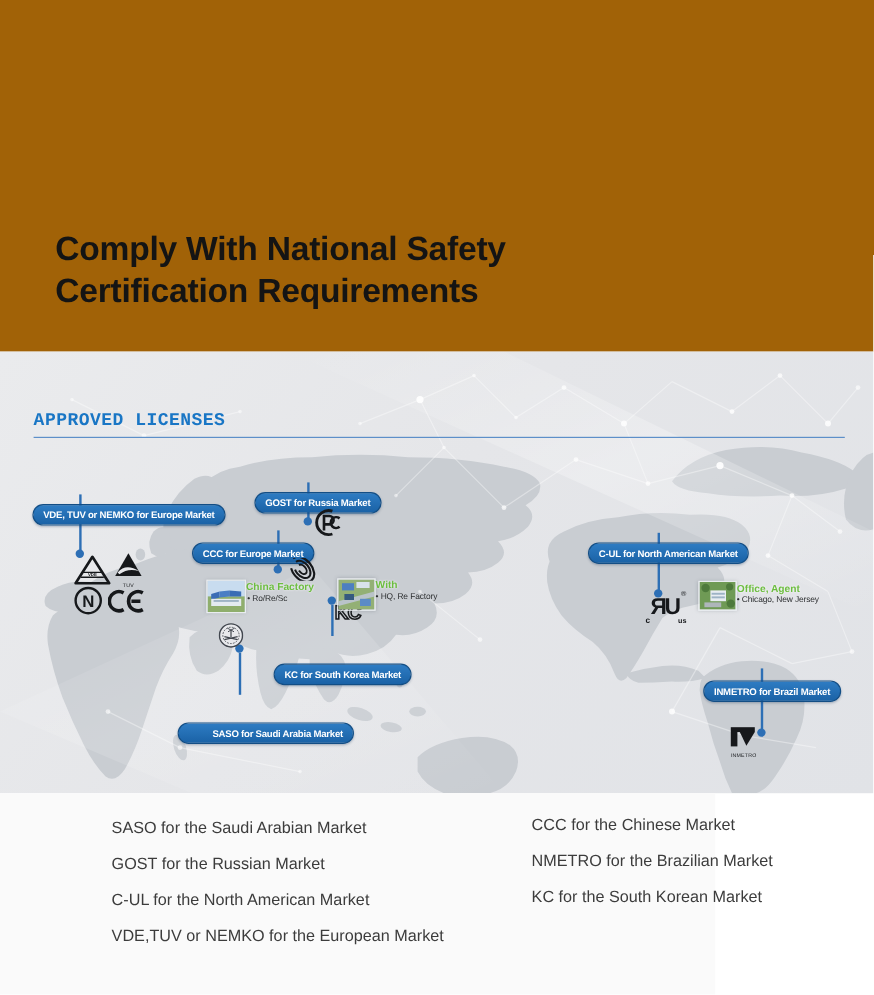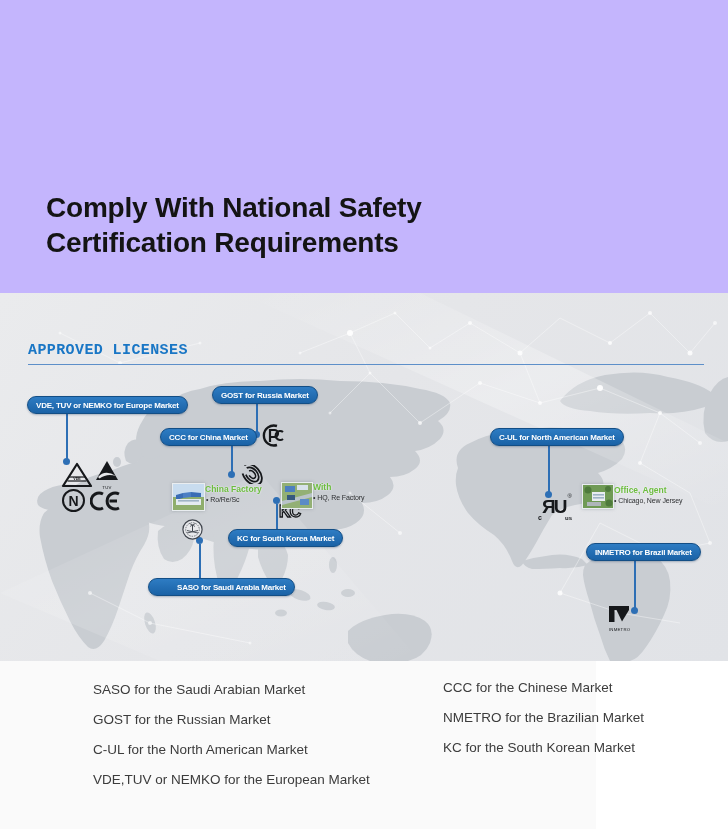--- a/index.html
+++ b/index.html
@@ -2,21 +2,21 @@
 <html><head>
 <meta charset="utf-8">
 <style>
   html,body{margin:0;padding:0;background:#ffffff;}
   .stage{
     position:relative;width:728px;height:829px;overflow:hidden;
     font-family:"Liberation Sans",sans-serif;background:#fff;
   }
   .abs{position:absolute;}
   
-  .hero{left:0;top:0;width:728px;height:293px;background:#c4b5fd;}
+  .hero{left:0;top:0;width:728px;height:293px;background:#a16207;}
   .hero-title{
     left:46px;top:190px;font-size:28px;line-height:35px;font-weight:700;
     color:#141414;letter-spacing:-0.2px;
   }
   
   .map-section{
     left:0;top:293px;width:728px;height:368px;
     background:linear-gradient(130deg,#eaebed 0%,#e5e6e9 45%,#e1e3e7 100%);
     overflow:hidden;
   }
@@ -26,20 +26,21 @@
   }
   .section-underline{left:28px;top:71px;width:676px;height:1px;background:#5d8fc9;}
   
   .pill{
     height:16px;border-radius:9px;display:flex;align-items:center;
     padding:0 8px;white-space:nowrap;
     background:linear-gradient(180deg,#2e7cc3 0%,#1a62a6 100%);
     border:1px solid #134e85;color:#ffffff;
     font-size:8px;font-weight:700;letter-spacing:-0.2px;
     box-shadow:0 1px 2px rgba(20,50,90,0.3);
+    margin-top:24px;
   }
   .vline{width:2px;background:#2d6fb5;}
   .dot{width:7px;height:7px;border-radius:50%;background:#2d6fb5;}
   
   .cert{color:#16181b;}
   .nemko-circle{
     width:19px;height:19px;border:2.5px solid #16181b;border-radius:50%;
     display:flex;align-items:center;justify-content:center;
     font-weight:700;font-size:14px;color:#16181b;background:transparent;
   }
@@ -212,21 +213,21 @@
     <div class="abs vline" style="left:634px;top:264px;height:52px;"></div>
     <div class="abs dot" style="left:631px;top:314px;"></div>
 
     <div class="abs pill" style="left:27px;top:103px;">
         <span>VDE, TUV or NEMKO for Europe Market</span>
       </div>
     <div class="abs pill" style="left:212px;top:93px;">
         <span>GOST for Russia Market</span>
       </div>
     <div class="abs pill" style="left:160px;top:135px;">
-        <span>CCC for China Market</span>
+        <span>CCC for Europe Market</span>
       </div>
     <div class="abs pill" style="left:490px;top:135px;">
         <span>C-UL for North American Market</span>
       </div>
     <div class="abs pill" style="left:228px;top:236px;">
         <span>KC for South Korea Market</span>
       </div>
     <div class="abs pill" style="left:148px;top:285px;padding-left:28px;">
         <span>SASO for Saudi Arabia Market</span>
       </div>

